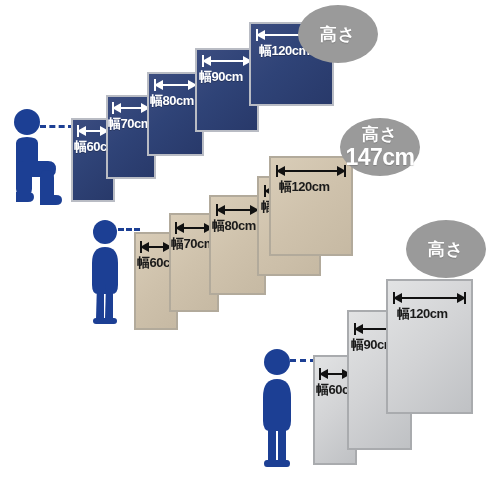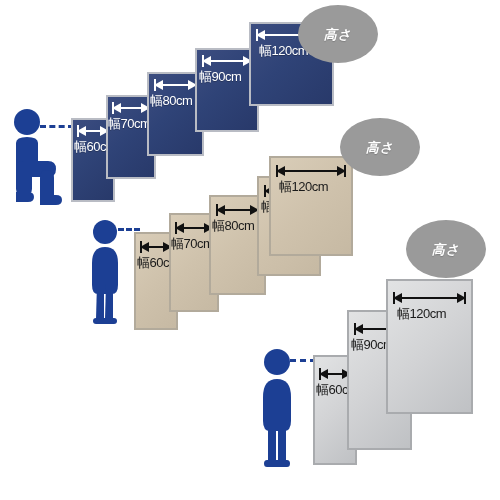--- a/index.html
+++ b/index.html
@@ -9,40 +9,40 @@
   .panel{position:absolute;box-sizing:border-box;}
   .panel .face{position:absolute;inset:0;box-sizing:border-box;}
 
   
   .g-blue .face{background:linear-gradient(135deg,#3c4d80 0%,#2f4377 45%,#28396a 100%);border:2px solid #b9bcc4;}
   
   .g-beige .face{background:linear-gradient(135deg,#d9cdb8 0%,#cfc2ac 50%,#c6b9a3 100%);border:2px solid #b2aa9b;}
   
   .g-gray .face{background:linear-gradient(135deg,#e2e3e4 0%,#d2d3d5 50%,#bfc1c4 100%);border:2px solid #a9abae;}
 
-  .dimlabel{position:absolute;white-space:nowrap;font-weight:normal;letter-spacing:-0.5px;}
+  .dimlabel{position:absolute;white-space:nowrap;font-weight:bold;letter-spacing:-0.5px;}
   .dimlabel.white{color:#ffffff;text-shadow:0 1px 0 rgba(0,0,0,.25);}
   .dimlabel.black{color:#1a1a1a;}
 
   .arrow{position:absolute;height:2px;}
   .arrow .bar{position:absolute;left:0;right:0;top:0;height:2px;}
   .arrow .head{position:absolute;top:-4px;width:0;height:0;border-top:5px solid transparent;border-bottom:5px solid transparent;}
   .arrow.white .bar{background:#ffffff;}
   .arrow.white .head.l{left:0;border-right:9px solid #ffffff;}
   .arrow.white .head.r{right:0;border-left:9px solid #ffffff;}
   .arrow.white .cap{position:absolute;top:-5px;width:2px;height:12px;background:#ffffff;}
   .arrow.black .bar{background:#111111;}
   .arrow.black .head.l{left:0;border-right:9px solid #111111;}
   .arrow.black .head.r{right:0;border-left:9px solid #111111;}
   .arrow.black .cap{position:absolute;top:-5px;width:2px;height:12px;background:#111111;}
   .arrow .cap.l{left:0;}
   .arrow .cap.r{right:0;}
 
   .badge{position:absolute;border-radius:50%;background:#9a9a9a;display:flex;flex-direction:column;align-items:center;justify-content:center;color:#ffffff;font-weight:bold;line-height:1.0;text-shadow:0 1px 1px rgba(0,0,0,.18);}
-  .badge .b1{font-size:13px;letter-spacing:1px;font-style:italic;}
+  .badge .b1{font-size:17px;letter-spacing:1px;}
   .badge .b2{font-size:23px;letter-spacing:-0.5px;margin-top:3px;}
 
   .figure{position:absolute;}
   .figure svg{display:block;}
 
   .sight{position:absolute;height:0;border-top:3px dashed #1c3f94;}
 </style>
 </head>
 <body>
 
@@ -198,20 +198,21 @@
           <div class="head l"></div>
           <div class="head r"></div>
         <div class="cap l"></div>
           <div class="cap r"></div>
       </div>
       <div class="dimlabel black" style="left:10px;top:22px;font-size:13px;">幅120cm</div>
     </div>
 
     <div class="badge" style="left:340px;top:118px;width:80px;height:58px;">
       <span class="b1">高さ</span>
+      <span class="b2">147cm</span>
     </div>
   </div>
 
   <div>
 
     <div class="figure" style="left:258px;top:348px;width:38px;height:122px;">
       <svg width="38" height="122" viewBox="0 0 38 122">
         <circle cx="19" cy="14" r="13" fill="#1c3f94"></circle>
         <path d="M5 49 q0 -18 14 -18 q14 0 14 18 l0 24 q0 10 -7 10 l-14 0 q-7 0 -7 -10 z" fill="#1c3f94"></path>
         <path d="M10 71 l8 0 l0 42 q0 5 -4 5 q-4 0 -4 -5 z" fill="#1c3f94"></path>

